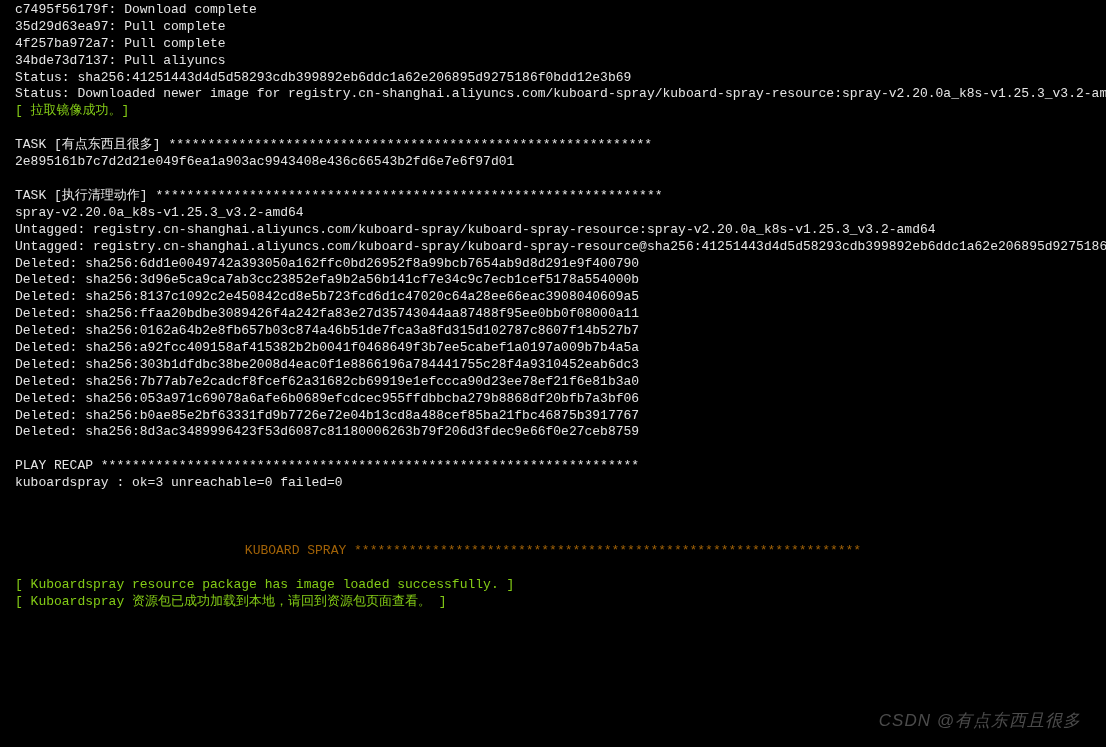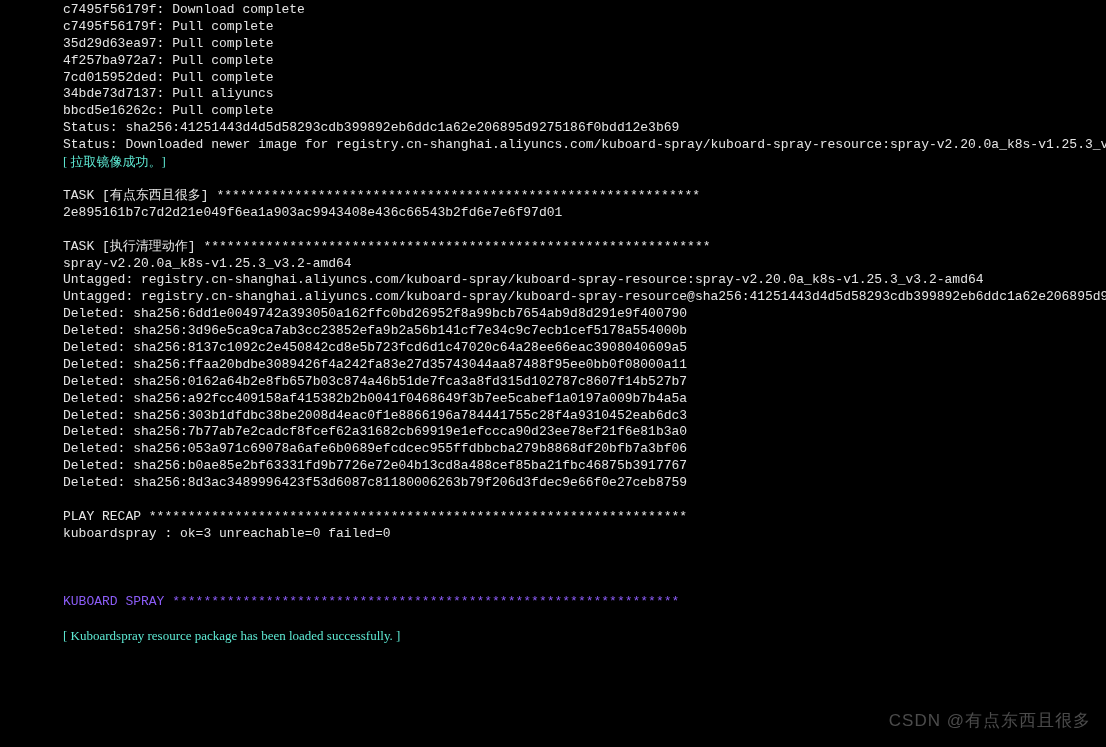--- a/index.html
+++ b/index.html
@@ -15,56 +15,53 @@
       line-height: 1.3;
       padding: 2px 15px;
       width: 1106px;
       height: 747px;
       overflow: hidden;
       white-space: nowrap;
       position: relative;
     }
     .line {
       display: block;
-      margin-left: 48px;
     }
     .white {
       color: #e5e5e5;
     }
     .green {
-      color: #5eead4;
-      font-family: Liberation Serif, serif;
+      color: #84cc16;
     }
     .orange {
-      color: #8b5cf6;
+      color: #a16207;
+      text-align: center;
     }
     .blank {
       height: 17px;
     }
     .watermark {
       position: absolute;
       bottom: 15px;
-      right: 15px;
+      right: 25px;
       color: rgba(150, 150, 150, 0.5);
       font-size: 17px;
       font-family: sans-serif;
       letter-spacing: 1px;
+      font-style: italic;
     }
   </style>
 </head>
 <body>
 
 <div id="terminal-container">
     <span class="line white">c7495f56179f: Download complete</span>
-    <span class="line white">c7495f56179f: Pull complete</span>
     <span class="line white">35d29d63ea97: Pull complete</span>
     <span class="line white">4f257ba972a7: Pull complete</span>
-    <span class="line white">7cd015952ded: Pull complete</span>
     <span class="line white">34bde73d7137: Pull aliyuncs</span>
-    <span class="line white">bbcd5e16262c: Pull complete</span>
     <span class="line white">Status: sha256:41251443d4d5d58293cdb399892eb6ddc1a62e206895d9275186f0bdd12e3b69</span>
     <span class="line white">Status: Downloaded newer image for registry.cn-shanghai.aliyuncs.com/kuboard-spray/kuboard-spray-resource:spray-v2.20.0a_k8s-v1.25.3_v3.2-amd64</span>
     <span class="line green">        [ 拉取镜像成功。]</span>
     <span class="line blank">&nbsp;</span>
     <span class="line white">TASK [有点东西且很多] **************************************************************</span>
     <span class="line white">2e895161b7c7d2d21e049f6ea1a903ac9943408e436c66543b2fd6e7e6f97d01</span>
     <span class="line blank">&nbsp;</span>
     <span class="line white">TASK [执行清理动作] *****************************************************************</span>
     <span class="line white">spray-v2.20.0a_k8s-v1.25.3_v3.2-amd64</span>
     <span class="line white">Untagged: registry.cn-shanghai.aliyuncs.com/kuboard-spray/kuboard-spray-resource:spray-v2.20.0a_k8s-v1.25.3_v3.2-amd64</span>
@@ -81,16 +78,17 @@
     <span class="line white">Deleted: sha256:b0ae85e2bf63331fd9b7726e72e04b13cd8a488cef85ba21fbc46875b3917767</span>
     <span class="line white">Deleted: sha256:8d3ac3489996423f53d6087c81180006263b79f206d3fdec9e66f0e27ceb8759</span>
     <span class="line blank">&nbsp;</span>
     <span class="line white">PLAY RECAP *********************************************************************</span>
     <span class="line white">kuboardspray : ok=3    unreachable=0    failed=0</span>
     <span class="line blank">&nbsp;</span>
     <span class="line blank">&nbsp;</span>
     <span class="line blank">&nbsp;</span>
     <span class="line orange">KUBOARD SPRAY *****************************************************************</span>
     <span class="line blank">&nbsp;</span>
-    <span class="line green">[ Kuboardspray resource package has been loaded successfully. ]</span>
+    <span class="line green">[ Kuboardspray resource package has image loaded successfully. ]</span>
+    <span class="line green">[ Kuboardspray 资源包已成功加载到本地，请回到资源包页面查看。 ]</span>
   </div>
 
 <div class="watermark">CSDN @有点东西且很多</div>
 
 </body></html>

